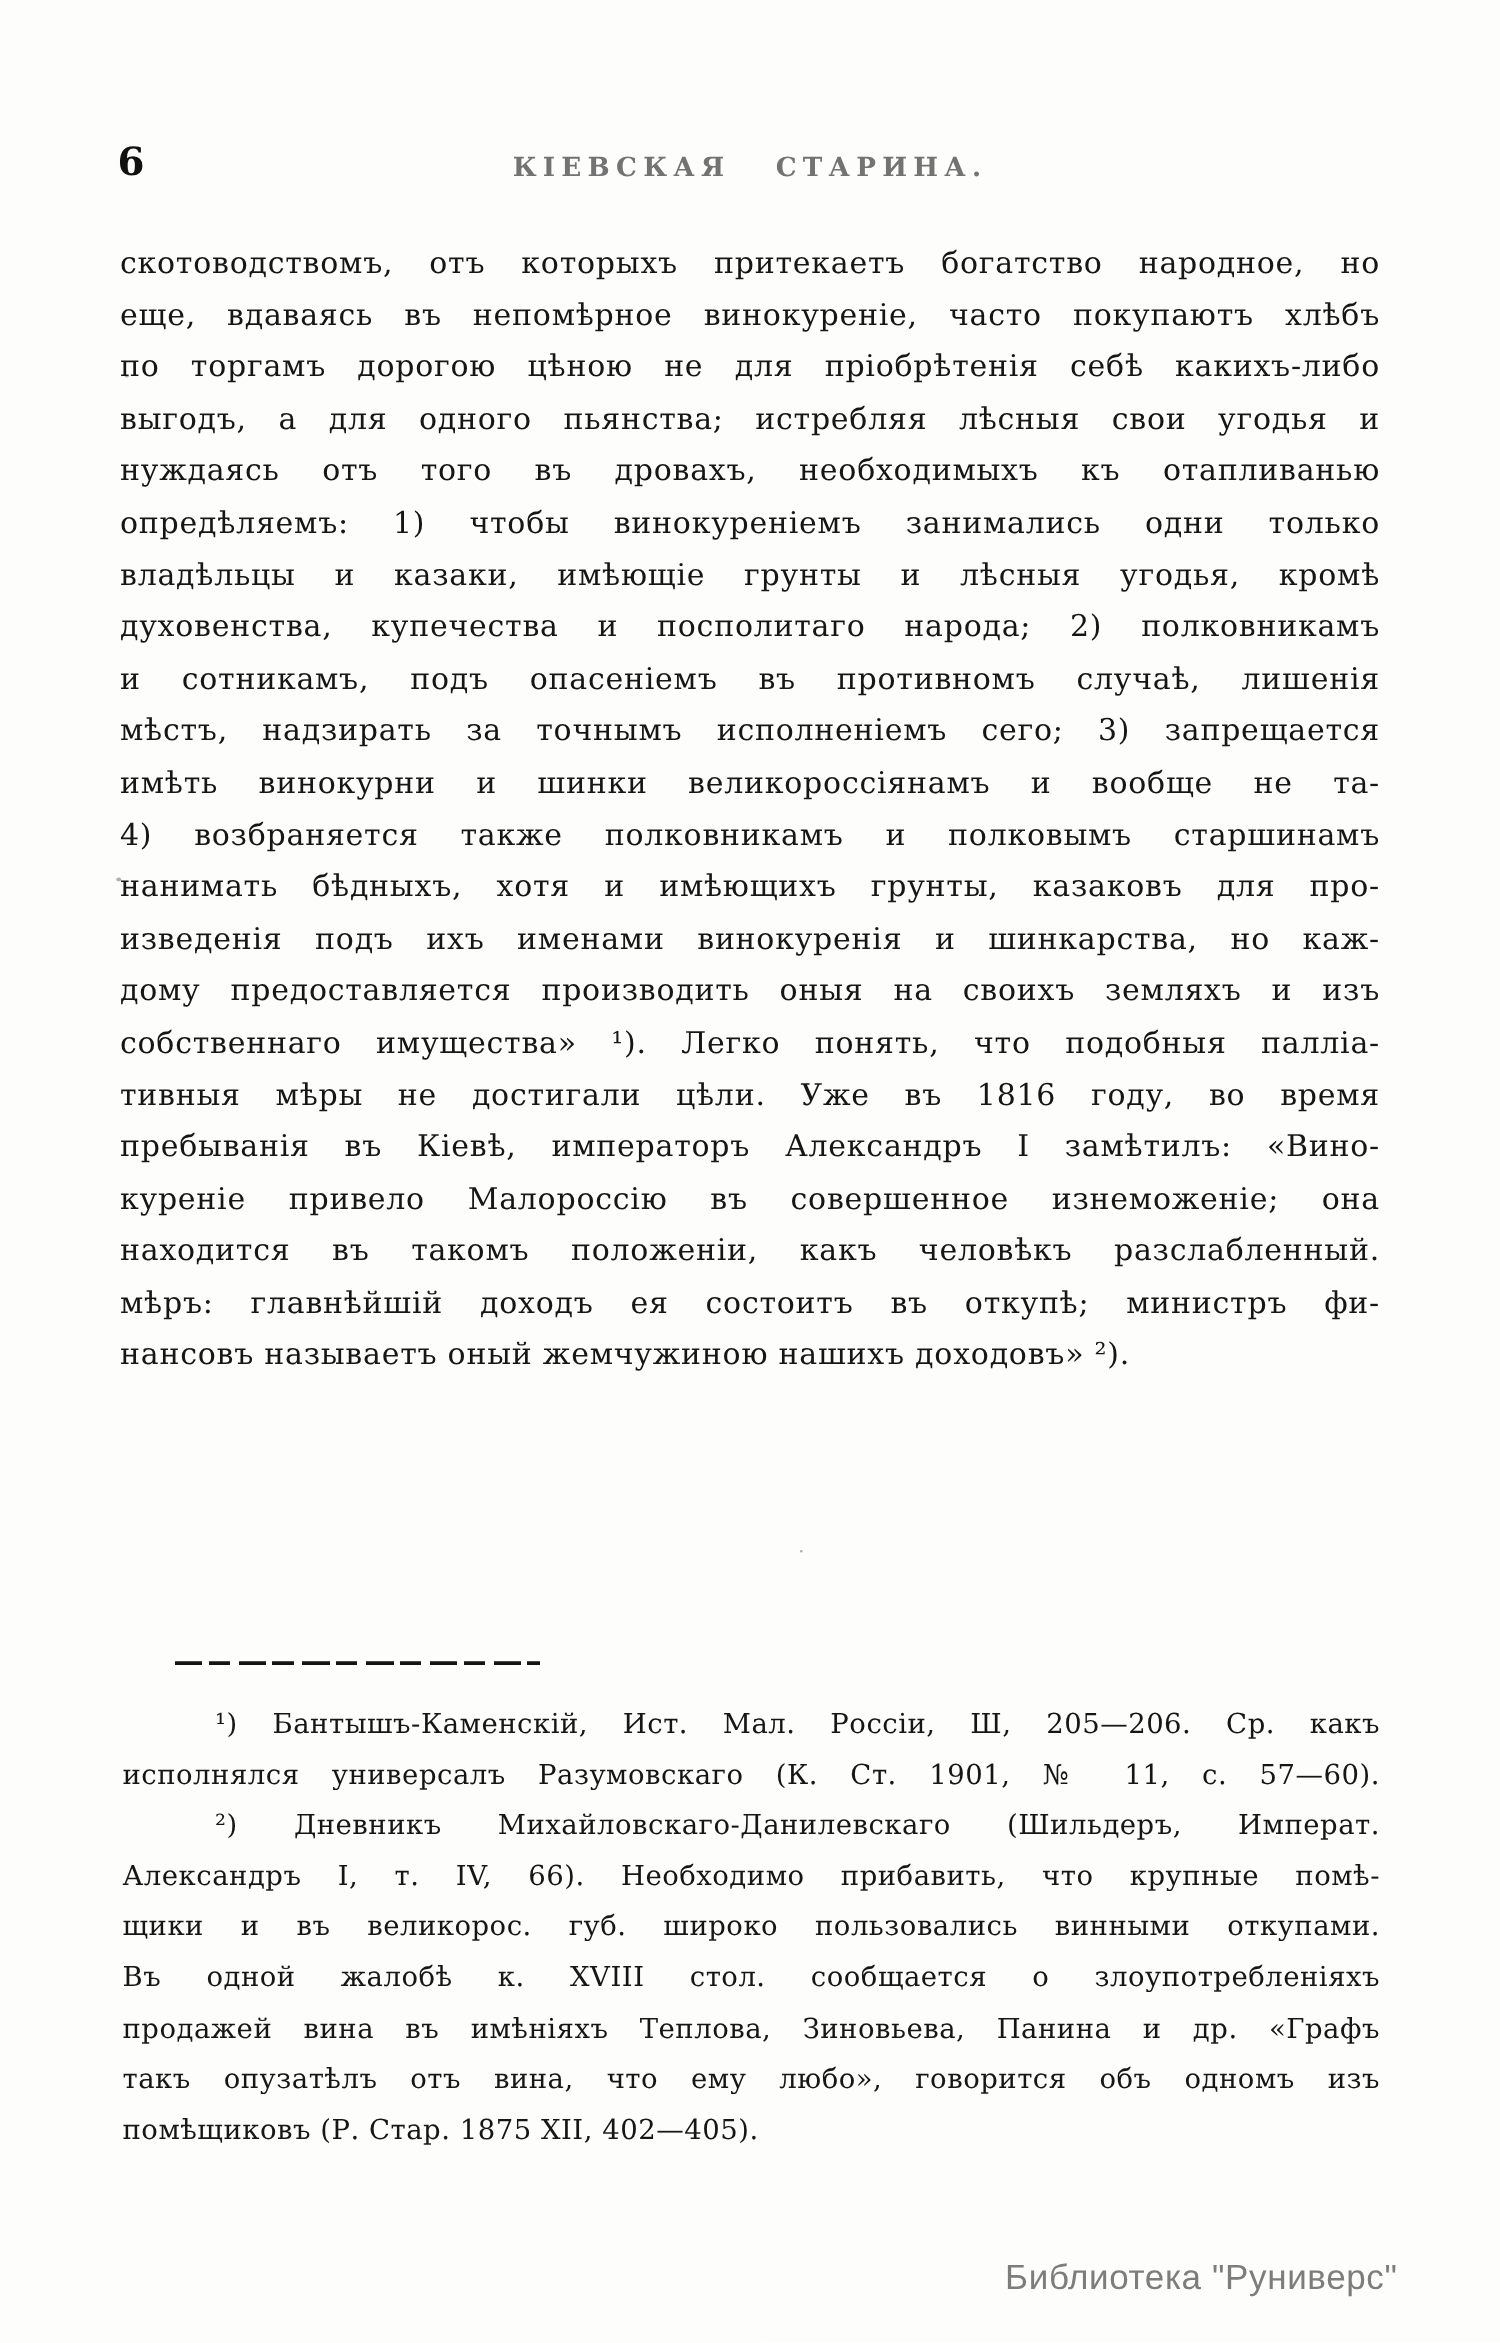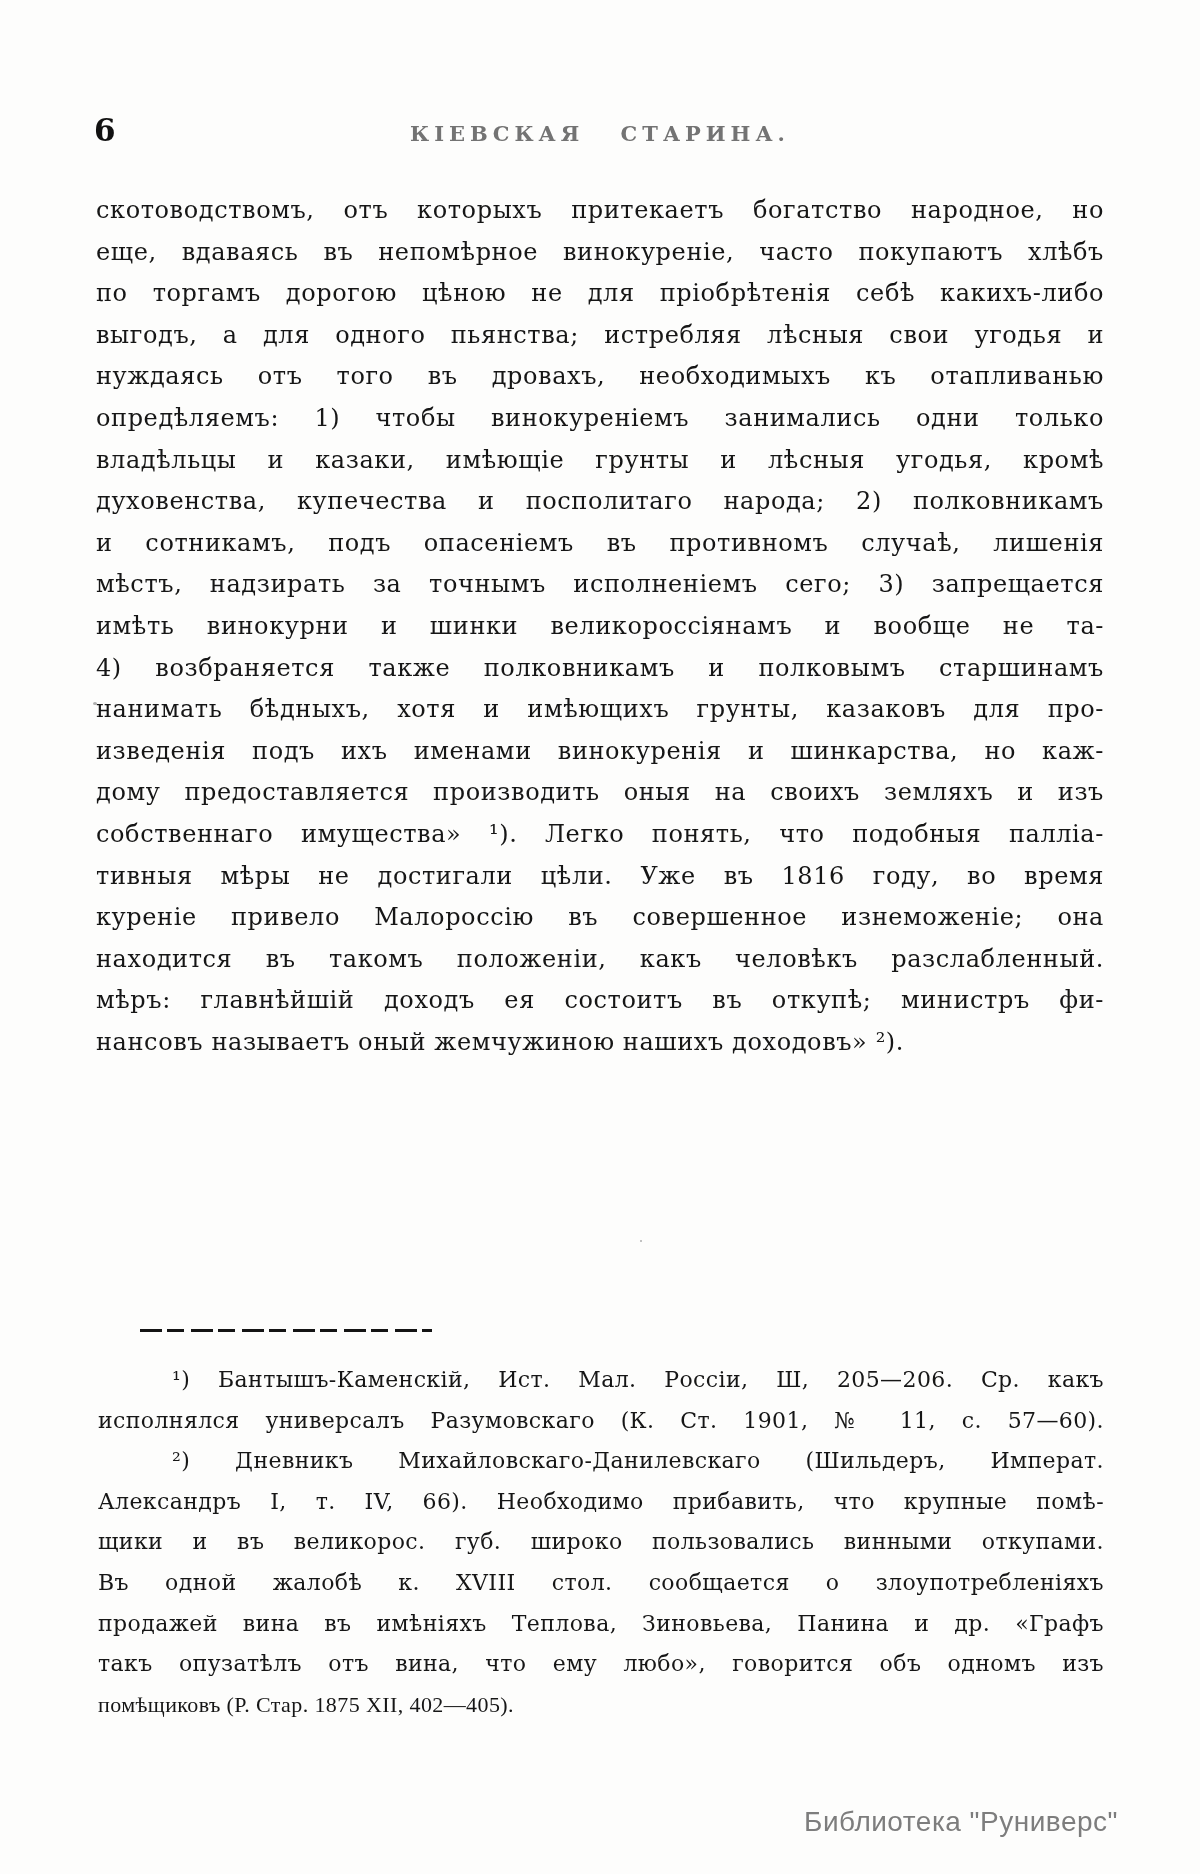--- a/index.html
+++ b/index.html
@@ -82,21 +82,20 @@
     text-align: justify;
     text-align-last: justify;
   }
   
   .fn-line:nth-child(1),
   .fn-line:nth-child(3) {
     text-indent: 74px;
   }
   .fn-line:last-child {
     text-align-last: left;
-    font-family: Liberation Serif, serif;
   }
   
   .watermark {
     position: absolute;
     top: 1806px;
     right: 82px;
     font-family: "Liberation Sans", "DejaVu Sans", sans-serif;
     font-size: 28px;
     color: #7d7d7d;
     letter-spacing: 0.5px;
@@ -131,20 +130,21 @@
       <div class="body-line">духовенства, купечества и посполитаго народа; 2) полковникамъ</div>
       <div class="body-line">и сотникамъ, подъ опасеніемъ въ противномъ случаѣ, лишенія</div>
       <div class="body-line">мѣстъ, надзирать за точнымъ исполненіемъ сего; 3) запрещается</div>
       <div class="body-line">имѣть винокурни и шинки великороссіянамъ и вообще не та-</div>
       <div class="body-line">4) возбраняется также полковникамъ и полковымъ старшинамъ</div>
       <div class="body-line">нанимать бѣдныхъ, хотя и имѣющихъ грунты, казаковъ для про-</div>
       <div class="body-line">изведенія подъ ихъ именами винокуренія и шинкарства, но каж-</div>
       <div class="body-line">дому предоставляется производить оныя на своихъ земляхъ и изъ</div>
       <div class="body-line">собственнаго имущества» ¹). Легко понять, что подобныя палліа-</div>
       <div class="body-line">тивныя мѣры не достигали цѣли. Уже въ 1816 году, во время</div>
+      <div class="body-line">пребыванія въ Кіевѣ, императоръ Александръ I замѣтилъ: «Вино-</div>
       <div class="body-line">куреніе привело Малороссію въ совершенное изнеможеніе; она</div>
       <div class="body-line">находится въ такомъ положеніи, какъ человѣкъ разслабленный.</div>
       <div class="body-line">мѣръ: главнѣйшій доходъ ея состоитъ въ откупѣ; министръ фи-</div>
       <div class="body-line">нансовъ называетъ оный жемчужиною нашихъ доходовъ» ²).</div>
     </div>
 
   <div class="fn-separator"></div>
 
   <div class="footnote-block">
       <div class="fn-line">¹) Бантышъ-Каменскій, Ист. Мал. Россіи, Ш, 205—206. Ср. какъ</div>

